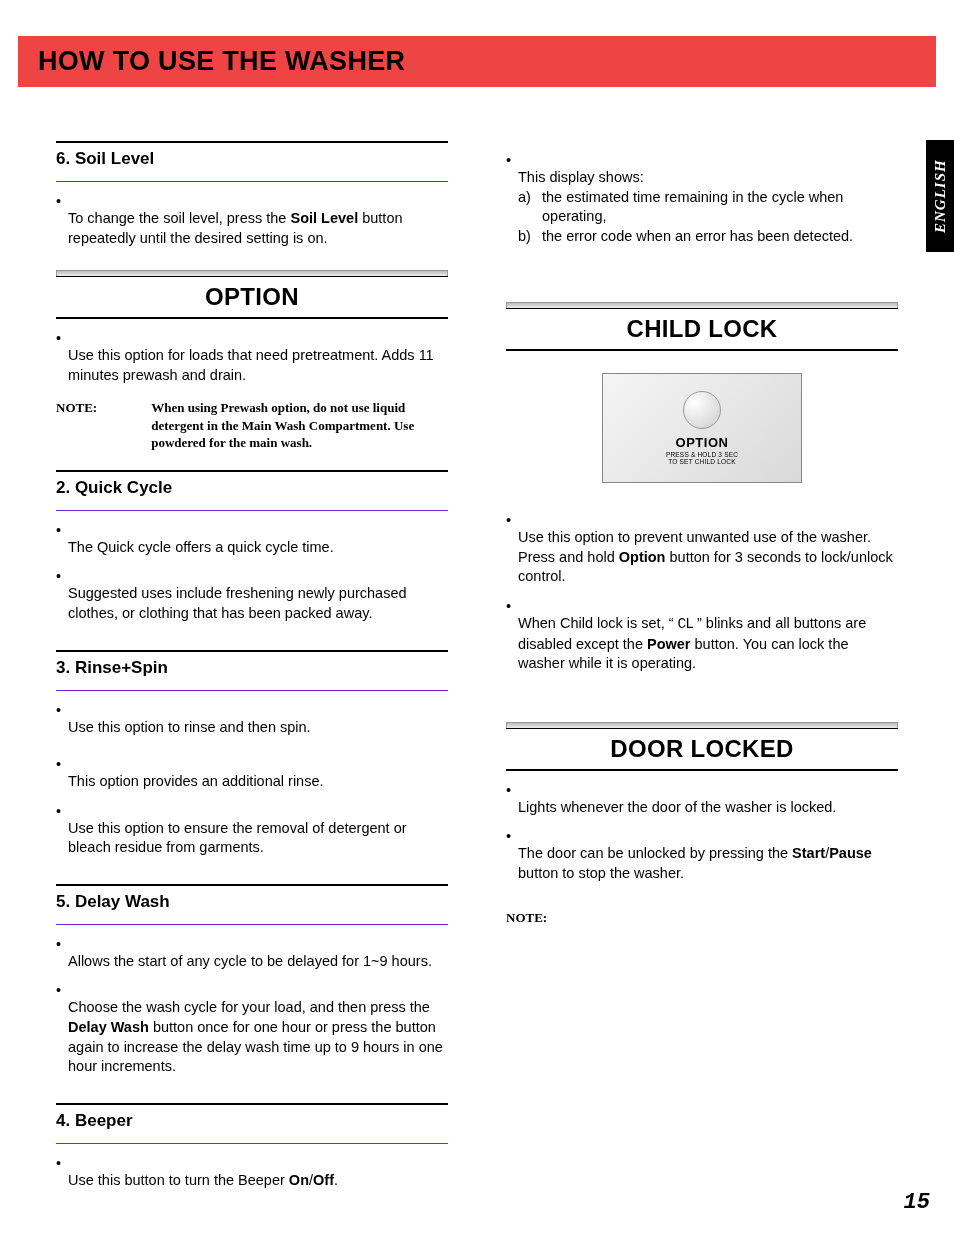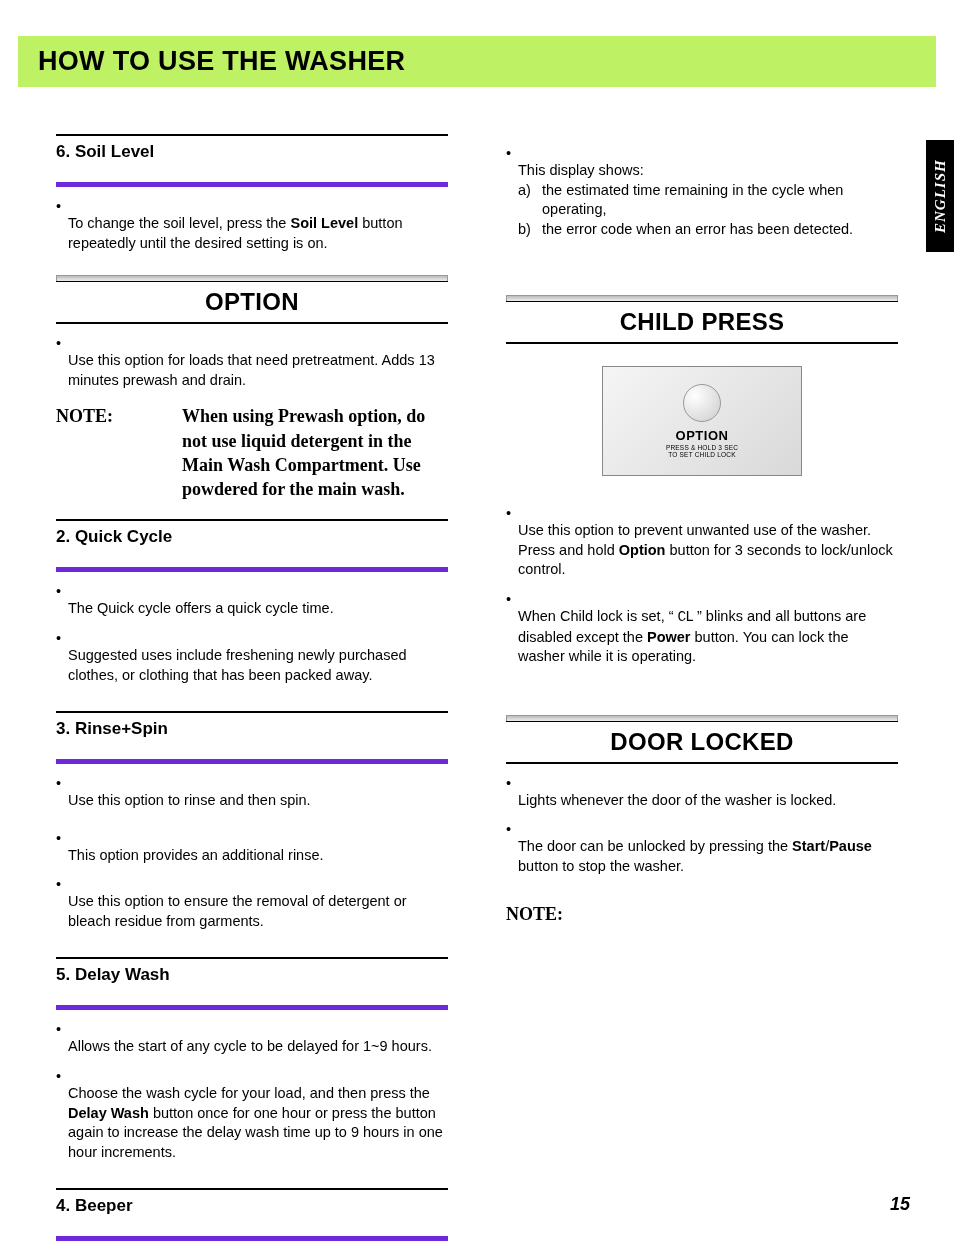--- a/index.html
+++ b/index.html
@@ -1,41 +1,41 @@
 <!DOCTYPE html>
 <html><head>
 <meta charset="utf-8">
 <style>
   * { box-sizing: border-box; margin: 0; padding: 0; }
   body { width: 954px; height: 1243px; background: #fff; font-family: Arial, Helvetica, sans-serif; color: #000; position: relative; }
-  .page-title-bar { background: #bef264; padding: 10px 20px; margin: 36px 18px 5px 18px; }
+  .page-title-bar { background: #ef4444; padding: 10px 20px; margin: 36px 18px 12px 18px; }
   .page-title { font-family: "Arial Black", Arial, sans-serif; font-weight: 900; font-size: 27px; letter-spacing: 0.3px; }
   .lang-tab { position: absolute; right: 0; top: 140px; width: 28px; height: 112px; background: #000; color: #fff; font-style: italic; font-weight: bold; font-family: "Times New Roman", serif; font-size: 15px; writing-mode: vertical-rl; text-align: center; display: flex; align-items: center; justify-content: center; transform: rotate(180deg); letter-spacing: 1px; }
   .cols { display: flex; gap: 58px; padding: 42px 56px 0 56px; }
   .col { flex: 1 1 0; min-width: 0; }
-  .sub-head-wrap { border-top: 2px solid #000; border-bottom: 5px solid #6d28d9; padding: 6px 0 20px 0; margin-top: 18px; }
+  .sub-head-wrap { border-top: 2px solid #000; border-bottom: 1px solid #6d28d9; padding: 6px 0 12px 0; margin-top: 18px; }
   .sub-head { font-weight: bold; font-size: 17px; }
   .first-sub { margin-top: 0; }
   .bullet-block { padding: 10px 0 8px 0; font-size: 14.5px; line-height: 1.35; }
   .bullet-block .item { display: flex; margin-bottom: 10px; }
   .bullet-block .item:last-child { margin-bottom: 0; }
   .bullet-block .dot { flex: 0 0 12px; }
   .bullet-block .txt { flex: 1; margin-top: 17px; }
   .section-head-wrap { margin-top: 14px; }
   .section-head-bar { height: 6px; background: linear-gradient(#bbb,#eee); border: 1px solid #999; border-bottom: none; }
   .section-head-rule { border-top: 1px solid #000; border-bottom: 2px solid #000; padding: 6px 0; text-align: center; }
   .section-head { font-family: "Arial Black", Arial, sans-serif; font-weight: 900; font-size: 24px; letter-spacing: 0.3px; }
-  .note { font-family: "Times New Roman", Times, serif; font-size: 18px; line-height: 1.35; margin: 6px 0 10px 0; display: flex; gap: 15px; }
+  .note { font-family: "Times New Roman", Times, serif; font-size: 13px; line-height: 1.35; margin: 6px 0 10px 0; display: flex; }
   .note .lbl { font-weight: bold; flex: 0 0 auto; margin-right: 6px; }
   .note .body { flex: 1; font-weight: bold; margin-left: 48px; }
   .option-graphic { border: 1px solid #888; width: 200px; height: 110px; margin: 22px auto 18px auto; background: linear-gradient(135deg,#f5f5f5,#d9d9d9); display: flex; flex-direction: column; align-items: center; justify-content: center; }
   .option-btn-circle { width: 38px; height: 38px; border-radius: 50%; background: radial-gradient(circle at 30% 30%, #fff, #ccc); border: 1px solid #999; margin-bottom: 6px; }
   .option-btn-label { font-family: "Arial Black", Arial, sans-serif; font-weight: 900; font-size: 13px; letter-spacing: 0.5px; }
   .option-btn-sub { font-size: 6.5px; letter-spacing: 0.2px; text-align: center; line-height: 1.1; margin-top: 1px; }
-  .page-num { position: absolute; right: 44px; bottom: 28px; font-family: Liberation Sans, sans-serif; font-style: italic; font-weight: bold; font-size: 18px; }
+  .page-num { position: absolute; right: 24px; bottom: 28px; font-family: Liberation Mono, monospace; font-style: italic; font-weight: bold; font-size: 22px; }
   .bold-word { font-weight: bold; }
   .cl-icon { font-family: "Courier New", monospace; letter-spacing: -1px; }
   .sublist { margin-left: 0; }
   .sublist .row { display: flex; }
   .sublist .tag { flex: 0 0 24px; }
 </style>
 </head>
 <body>
 
 <div class="page-title-bar">
@@ -61,21 +61,21 @@
     <div class="section-head-wrap">
       <div class="section-head-bar"></div>
       <div class="section-head-rule">
           <div class="section-head">OPTION</div>
         </div>
     </div>
 
     <div class="bullet-block">
       <div class="item">
           <span class="dot">•</span>
-          <span class="txt">Use this option for loads that need pretreatment. Adds 13 minutes prewash and drain.</span>
+          <span class="txt">Use this option for loads that need pretreatment. Adds 11 minutes prewash and drain.</span>
         </div>
     </div>
     <div class="note">
       <span class="lbl">NOTE:</span>
       <span class="body">When using Prewash option, do not use liquid detergent in the Main Wash Compartment. Use powdered for the main wash.</span>
     </div>
 
     <div class="sub-head-wrap">
       <div class="sub-head">2. Quick Cycle</div>
     </div>
@@ -154,21 +154,21 @@
                 <span>the error code when an error has been detected.</span>
               </div>
           </div>
         </span>
       </div>
     </div>
 
     <div class="section-head-wrap" style="margin-top:48px">
       <div class="section-head-bar"></div>
       <div class="section-head-rule">
-          <div class="section-head">CHILD PRESS</div>
+          <div class="section-head">CHILD LOCK</div>
         </div>
     </div>
 
     <div class="option-graphic">
       <div class="option-btn-circle"></div>
       <div class="option-btn-label">OPTION</div>
       <div class="option-btn-sub">
         <span>PRESS &amp; HOLD 3 SEC</span><br><span>TO SET CHILD LOCK</span>
       </div>
     </div>

